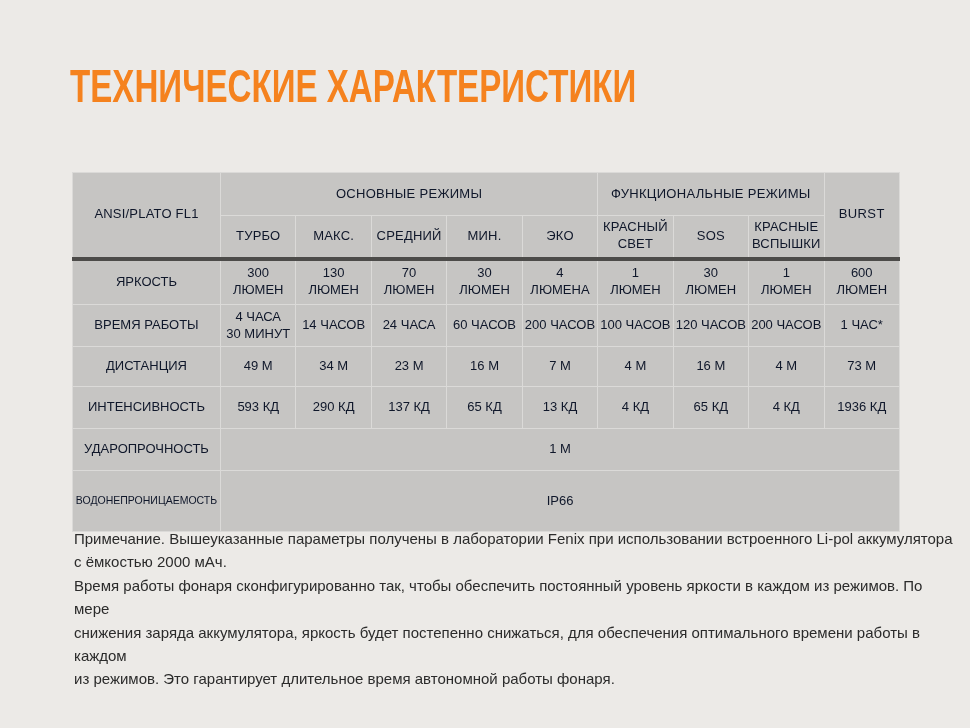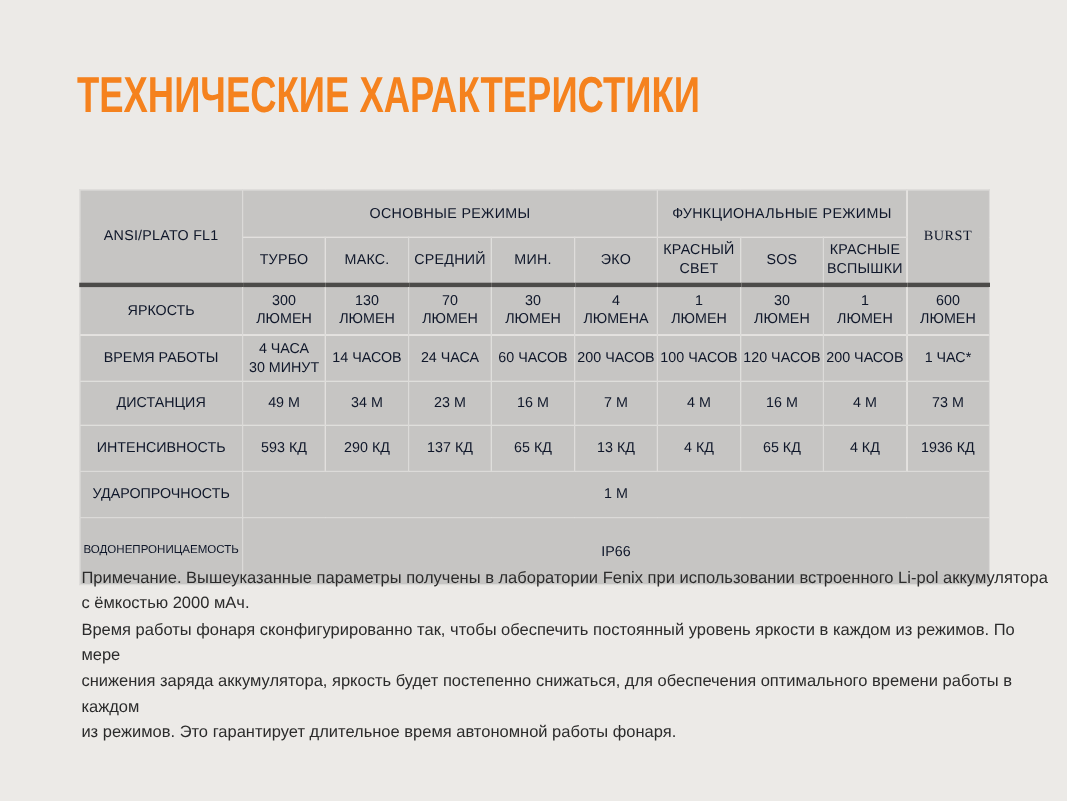--- a/index.html
+++ b/index.html
@@ -61,39 +61,39 @@
     background: #F5801E;
     border: 1px solid #F0A259;
     color: #33281C;
   }
   td.corner {
     font-size: 17px;
     text-align: left;
     padding-left: 5px;
     letter-spacing: 0.2px;
   }
-  td.burst { text-align: center; padding-left: 0; font-size: 12px; letter-spacing: 0.4px; font-family: Liberation Serif, serif; }
+  td.burst { text-align: center; padding-left: 0; font-size: 12px; letter-spacing: 0.4px; }
   td.group { font-size: 11.5px; letter-spacing: 0.3px; }
   td.mode  { font-size: 11.5px; letter-spacing: 0.2px; }
 
   tr.r0 td { border-top: 4px solid #4C4B49; }
 
   td.label {
     text-align: left;
     padding-left: 10px;
     font-size: 13px;
     color: #2B2B2B;
     white-space: nowrap;
   }
   td.label.small { font-size: 10.5px; }
 
   .notes {
     position: absolute;
     left: 74px;
-    top: 514px;
+    top: 527px;
     width: 882px;
     font-size: 15px;
     line-height: 23.4px;
     color: #2B2B2B;
   }
   .note { white-space: pre-line; margin: 0; }
 </style>
 </head>
 <body>
 

